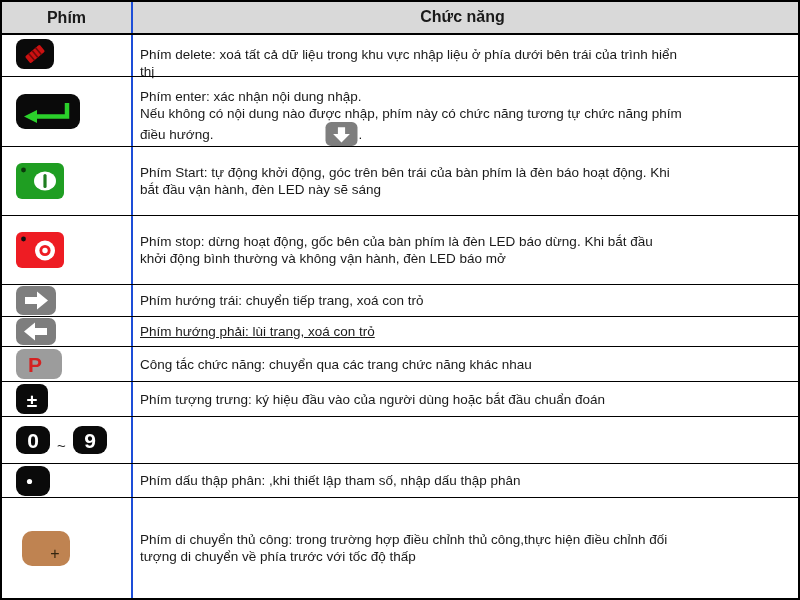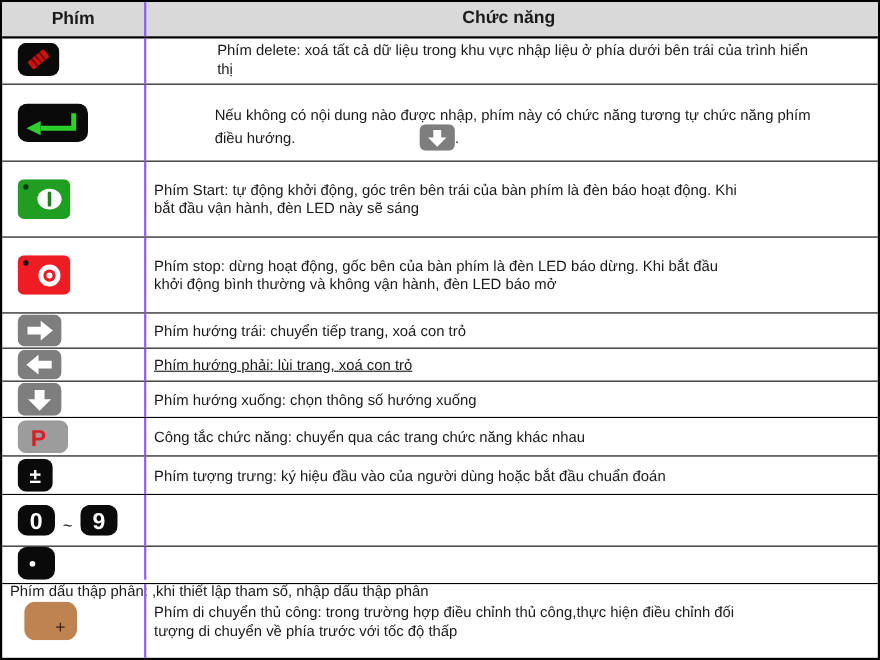--- a/index.html
+++ b/index.html
@@ -10,49 +10,49 @@
     width: 800px; height: 600px;
     border: 2px solid #000;
     display: flex; flex-direction: column;
     background: #fff;
   }
   .row { display: flex; border-bottom: 1px solid #000; flex-shrink: 0; }
   .row.last { border-bottom: none; flex: 1; }
 
   .key-cell {
     width: 131px; flex-shrink: 0;
-    border-right: 2px solid #8b5cf6;
+    border-right: 2px solid #1d4ed8;
     display: flex; align-items: center;
     padding-left: 14px;
   }
   .fn-cell {
     flex: 1;
     display: flex; align-items: center;
     padding: 2px 6px 2px 7px;
     font-size: 13.5px; line-height: 1.26; border-radius: 10px;
   }
-  .fn-cell.top { align-items: flex-start; padding-top: 2px; justify-content: center; }
+  .fn-cell.top { align-items: flex-start; padding-top: 11px; }
 
   .header-row { height: 33px; background: #d9d9d9; border-bottom: 2px solid #000; }
   .header-row .key-cell, .header-row .fn-cell {
     justify-content: center; align-items: center;
     font-size: 16px; font-weight: bold; padding-left: 0;
   }
 
   .r-delete { height: 42px; }
   .r-enter  { height: 70px; }
   .r-start  { height: 69px; }
   .r-stop   { height: 69px; }
   .r-aright { height: 32px; justify-content: center; }
   .r-aleft  { height: 30px; text-decoration: underline; }
   .r-adown  { height: 33px; }
   .r-p      { height: 35px; }
   .r-pm     { height: 35px; }
   .r-digits { height: 47px; }
-  .r-dot    { height: 34px; flex-direction: column; }
+  .r-dot    { height: 34px; }
 
   .keys-inline { display: flex; align-items: center; }
   .tilde { font-size: 15px; color: #1a1a1a; margin: 10px 7px 0 7px; }
 
   .inline-down-key { vertical-align: -7px; margin-left: 112px; }
   svg { display: block; }
   .inline-down-key svg { display: inline; }
   svg text { font-family: "Liberation Sans", sans-serif; }
 </style>
 </head>
@@ -88,21 +88,21 @@
   <div class="row r-enter">
     <div class="key-cell">
       <svg width="64" height="35" viewBox="0 0 64 35">
         <rect width="64" height="35" rx="9" fill="#0a0a0a"></rect>
         <path d="M 51 9 L 51 22.5 L 21 22.5" fill="none" stroke="#2bd02b" stroke-width="4.5"></path>
         <polygon points="21,16 21,29 8,22.5" fill="#2bd02b"></polygon>
       </svg>
     </div>
     <div class="fn-cell top">
       <div class="fn-text">
-        <br>
+        <span>Phím enter: xác nhận nội dung nhập.</span><br>
         <span>Nếu không có nội dung nào được nhập, phím này có chức năng tương tự chức năng phím</span><br>
         <span>điều hướng.</span><span class="inline-down-key"><svg width="33" height="24" viewBox="0 0 40 30">
               <rect width="40" height="30" rx="7" fill="#7e7e7e"></rect>
               <polygon points="15.5,6.5 24.5,6.5 24.5,15 30.5,15 20,25.5 9.5,15 15.5,15" fill="#fff"></polygon>
             </svg></span><span>.</span>
       </div>
     </div>
   </div>
 
   <div class="row r-start">
@@ -153,29 +153,20 @@
   <div class="row r-aleft">
     <div class="key-cell">
       <svg width="40" height="27" viewBox="0 0 40 27">
         <rect width="40" height="27" rx="7" fill="#7e7e7e"></rect>
         <polygon points="31,10 19,10 19,4.5 8,13.5 19,22.5 19,17 31,17" fill="#fff"></polygon>
       </svg>
     </div>
     <div class="fn-cell">Phím hướng phải: lùi trang, xoá con trỏ</div>
   </div>
 
-  <div class="row r-adown">
-    <div class="key-cell">
-      <svg width="40" height="30" viewBox="0 0 40 30">
-        <rect width="40" height="30" rx="7" fill="#7e7e7e"></rect>
-        <polygon points="15.5,6.5 24.5,6.5 24.5,15 30.5,15 20,25.5 9.5,15 15.5,15" fill="#fff"></polygon>
-      </svg>
-    </div>
-    <div class="fn-cell">Phím hướng xuống: chọn thông số hướng xuống</div>
-  </div>
 
   <div class="row r-p">
     <div class="key-cell">
       <svg width="46" height="30" viewBox="0 0 46 30">
         <rect width="46" height="30" rx="8" fill="#9c9c9c"></rect>
         <text x="19" y="23" text-anchor="middle" font-size="21" font-weight="bold" fill="#d42222">P</text>
       </svg>
     </div>
     <div class="fn-cell">Công tắc chức năng: chuyển qua các trang chức năng khác nhau</div>
   </div>

